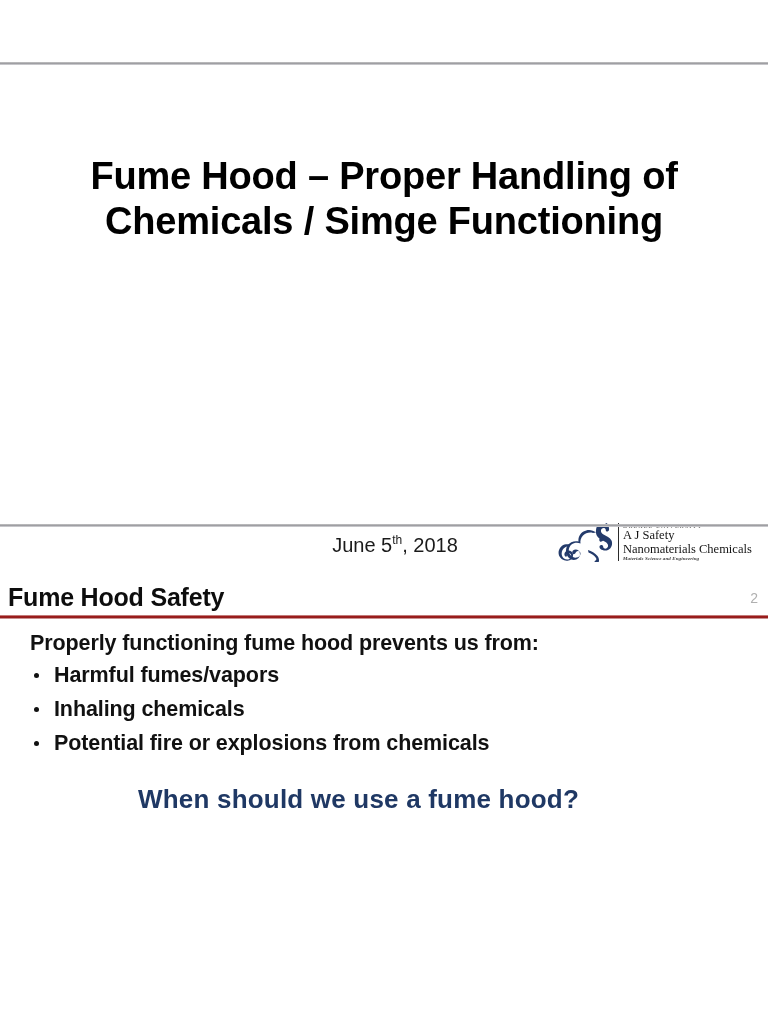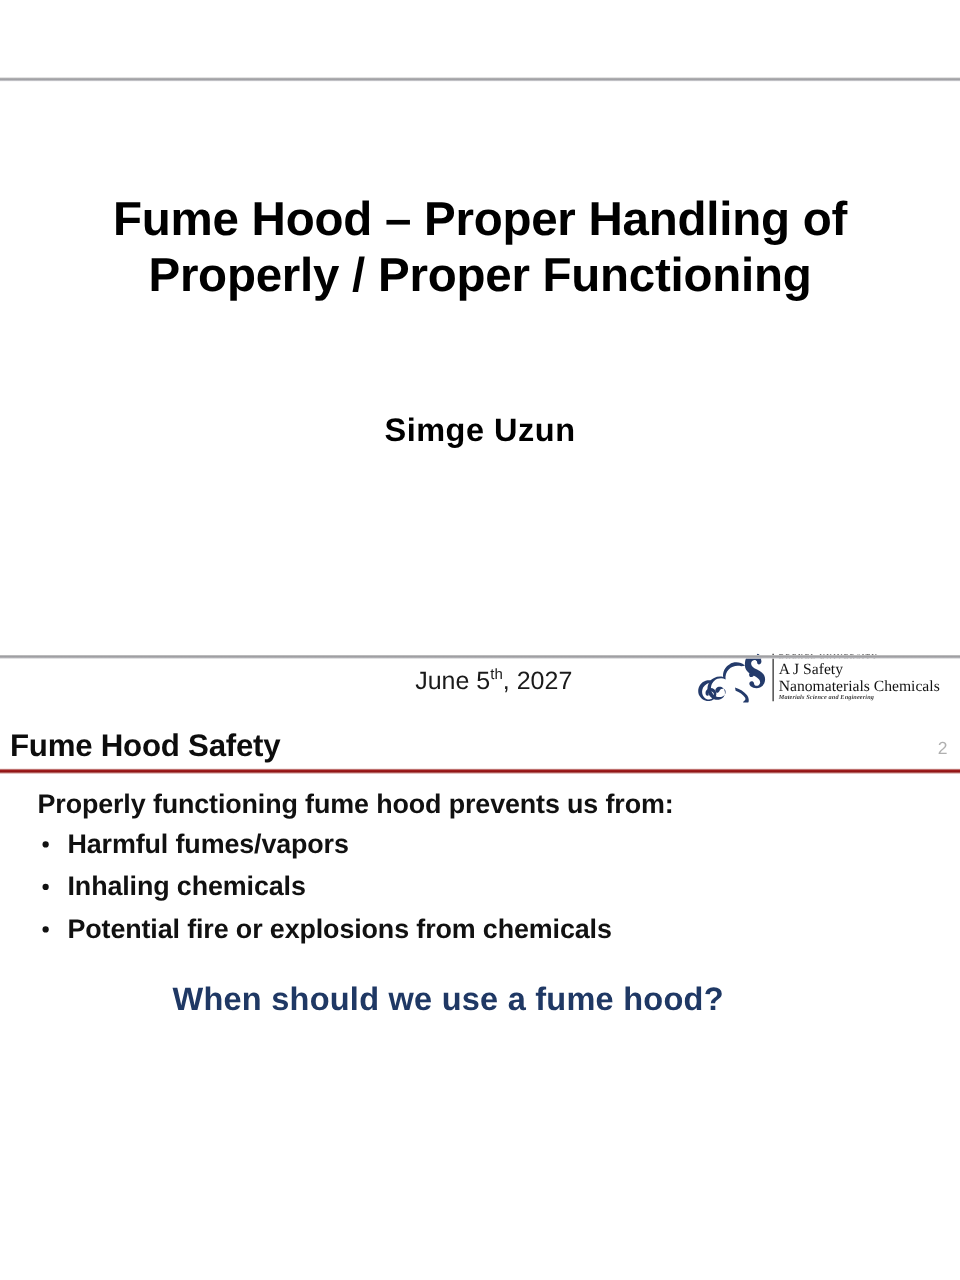--- a/index.html
+++ b/index.html
@@ -249,26 +249,25 @@
 </style>
 </head>
 <body>
 
 <div class="page">
 
   <div class="rule-gray" style="top:62px;"></div>
 
   <div id="slide-one">
 
-    <div class="deck-title">Fume Hood – Proper Handling of Properly / Proper Functioning</div>
-
-    <div class="deck-author">Simge Uzun</div>
+    <div class="deck-title">Fume Hood – Proper Handling of Chemicals / Simge Functioning</div>
+
 
     <div class="deck-date">
-      <span>June 5</span><sup>th</sup><span>, 2027</span>
+      <span>June 5</span><sup>th</sup><span>, 2018</span>
     </div>
   </div>
 
   <div id="institute-logo">
     <svg class="logo-dragon" viewBox="0 0 116 80">
       <g fill="#243b6b">
         <path d="M78 8c5-4 13-5 19-2 4 2 6 6 5 10-1 3-4 4-6 2-1-2 0-4-2-5-3-2-7 0-8 3-1 4 2 7 5 9 6 3 13 6 16 12 3 7 0 16-7 19-5 2-11 1-15-2-2-2-3-5-1-7 2-2 5-1 6 1 1 2 0 4 3 5 3 1 6-1 7-4 1-4-2-7-5-9-6-4-13-6-17-12-3-5-3-13 0-20z"></path>
         <path d="M70 22c-7-2-15 0-20 5-4 4-6 10-5 16-6-3-13-2-18 2-6 5-7 14-3 20 3 5 9 7 14 6 4-1 7-4 7-8 0-3-2-5-5-5-3 0-4 2-5 4-1 2-3 3-5 2-2-2-2-5 0-7 3-3 8-3 11 0 4 4 4 11 0 15-5 5-14 5-19 0-7-6-8-17-3-25 5-7 14-10 22-8-1-8 3-16 10-20 8-5 18-4 25 2l-6 1z"></path>
         <path d="M24 48c-6 0-12 3-15 8-3 6-2 13 3 17 4 3 10 3 13-1 2-3 2-7-1-9-2-2-5-1-6 1-1 2 1 4-1 5-2 1-4-1-4-3-1-4 2-8 6-9 5-1 10 2 11 7 1 6-3 12-9 13-8 2-16-3-19-10-3-9 2-19 11-22 4-1 8-1 11 0v3z"></path>
         <path d="M86 30c3 1 5 4 4 7-1 2-4 3-6 2-2-2-2-5 0-7 1-1 1-2 2-2z"></path>

